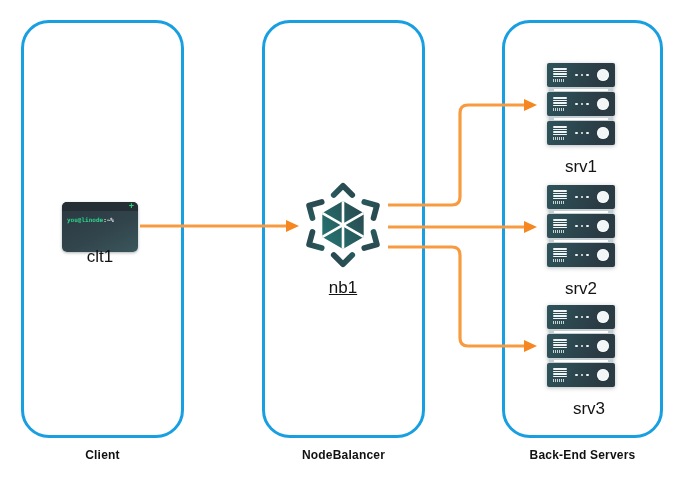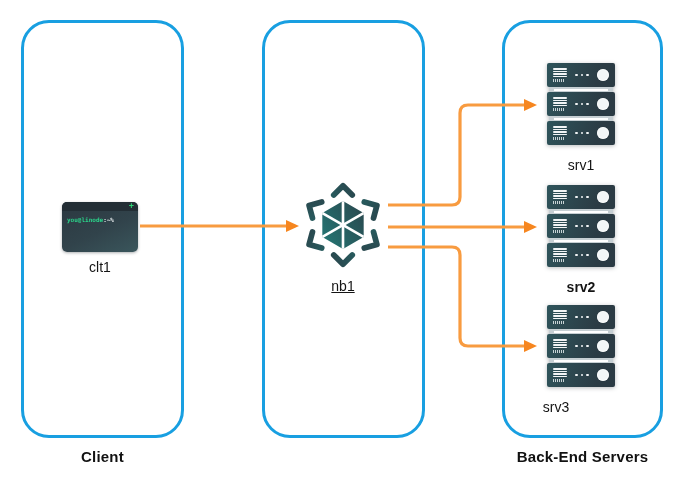--- a/index.html
+++ b/index.html
@@ -8,26 +8,26 @@
   .stage { position:relative; width:683px; height:488px; background:#fff; }
 
   
   .zone { position:absolute; top:20px; height:418px;
           border:3px solid #189FE1; border-radius:28px; background:transparent; }
   .zone-1 { left:21px;  width:163px; }
   .zone-2 { left:262px; width:163px; }
   .zone-3 { left:502px; width:161px; }
 
   .zone-label { position:absolute; top:448px; height:18px; text-align:center;
-                font-size:15px; font-weight:700; color:#111; letter-spacing:.2px; }
+                font-size:12px; font-weight:700; color:#111; letter-spacing:.2px; }
   .zl-1 { left:21px;  width:163px; }
   .zl-2 { left:262px; width:163px; }
   .zl-3 { left:502px; width:161px;text-align:center; }
 
-  .node-label { position:absolute; text-align:center; font-size:14px; color:#141414; }
+  .node-label { position:absolute; text-align:center; font-size:17px; color:#141414; }
 
   
   .terminal { position:absolute; left:62px; top:202px; width:76px; height:50px;
               border-radius:5px; overflow:hidden;
               background:linear-gradient(155deg,#2B3840 0%,#31434B 55%,#3A565C 100%);
               box-shadow:0 1px 3px rgba(20,30,35,.35); }
   .term-bar { position:relative; height:9px; background:#232E35; }
   .term-plus { position:absolute; right:4px; top:-1px; font-size:9px; line-height:10px;
                color:#2BD472; font-weight:700; }
   .term-line { margin:5px 0 0 5px; font-family:"DejaVu Sans Mono", monospace;
@@ -84,21 +84,21 @@
       <polygon points="537,346 524,340 524,352"></polygon>
     </g>
   </svg>
 
   <div class="terminal">
     <div class="term-bar">
       <span class="term-plus">+</span>
     </div>
     <div class="term-line"><span class="term-green">you@linode</span><span class="term-white">:~%</span></div>
   </div>
-  <div class="node-label" style="left:62px; top:259px; width:76px;">clt1</div>
+  <div class="node-label" style="left:62px; top:247px; width:76px;">clt1</div>
 
   <svg class="nb-icon" viewBox="-50 -52 100 104">
     <defs>
       <linearGradient id="nbg" gradientUnits="userSpaceOnUse" x1="-42" y1="26" x2="42" y2="-26">
         <stop offset="0" stop-color="#23847F"></stop>
         <stop offset="1" stop-color="#2B3A43"></stop>
       </linearGradient>
     </defs>
     <path d="M0 -26 L22.5 -13 L22.5 13 L0 26 L-22.5 13 L-22.5 -13 Z" fill="url(#nbg)" stroke="url(#nbg)" stroke-width="2" stroke-linejoin="round"></path>
     <g stroke="#ffffff" stroke-width="3">
@@ -260,21 +260,21 @@
           </div>
       </div>
       <div class="dots">
           <div class="dot"></div>
           <div class="dot"></div>
           <div class="dot"></div>
         </div>
       <div class="srv-circle"></div>
     </div>
   </div>
-  <div class="node-label" style="left:547px; top:279px; width:68px;font-weight:bold;">srv2</div>
+  <div class="node-label" style="left:547px; top:279px; width:68px;">srv2</div>
 
   <div class="srv-stack srv-3">
     <div class="srv-unit">
       <div class="vents">
         <div class="vent"></div>
           <div class="vent"></div>
           <div class="vent"></div>
           <div class="vent"></div>
         <div class="ticks">
             <div class="tick"></div>
@@ -336,18 +336,19 @@
           </div>
       </div>
       <div class="dots">
           <div class="dot"></div>
           <div class="dot"></div>
           <div class="dot"></div>
         </div>
       <div class="srv-circle"></div>
     </div>
   </div>
-  <div class="node-label" style="left:522px; top:399px; width:68px;">srv3</div>
+  <div class="node-label" style="left:555px; top:399px; width:68px;">srv3</div>
 
   <div class="zone-label zl-1">Client</div>
+  <div class="zone-label zl-2">NodeBalancer</div>
   <div class="zone-label zl-3">Back-End Servers</div>
 
 </div>
 
 </body></html>

